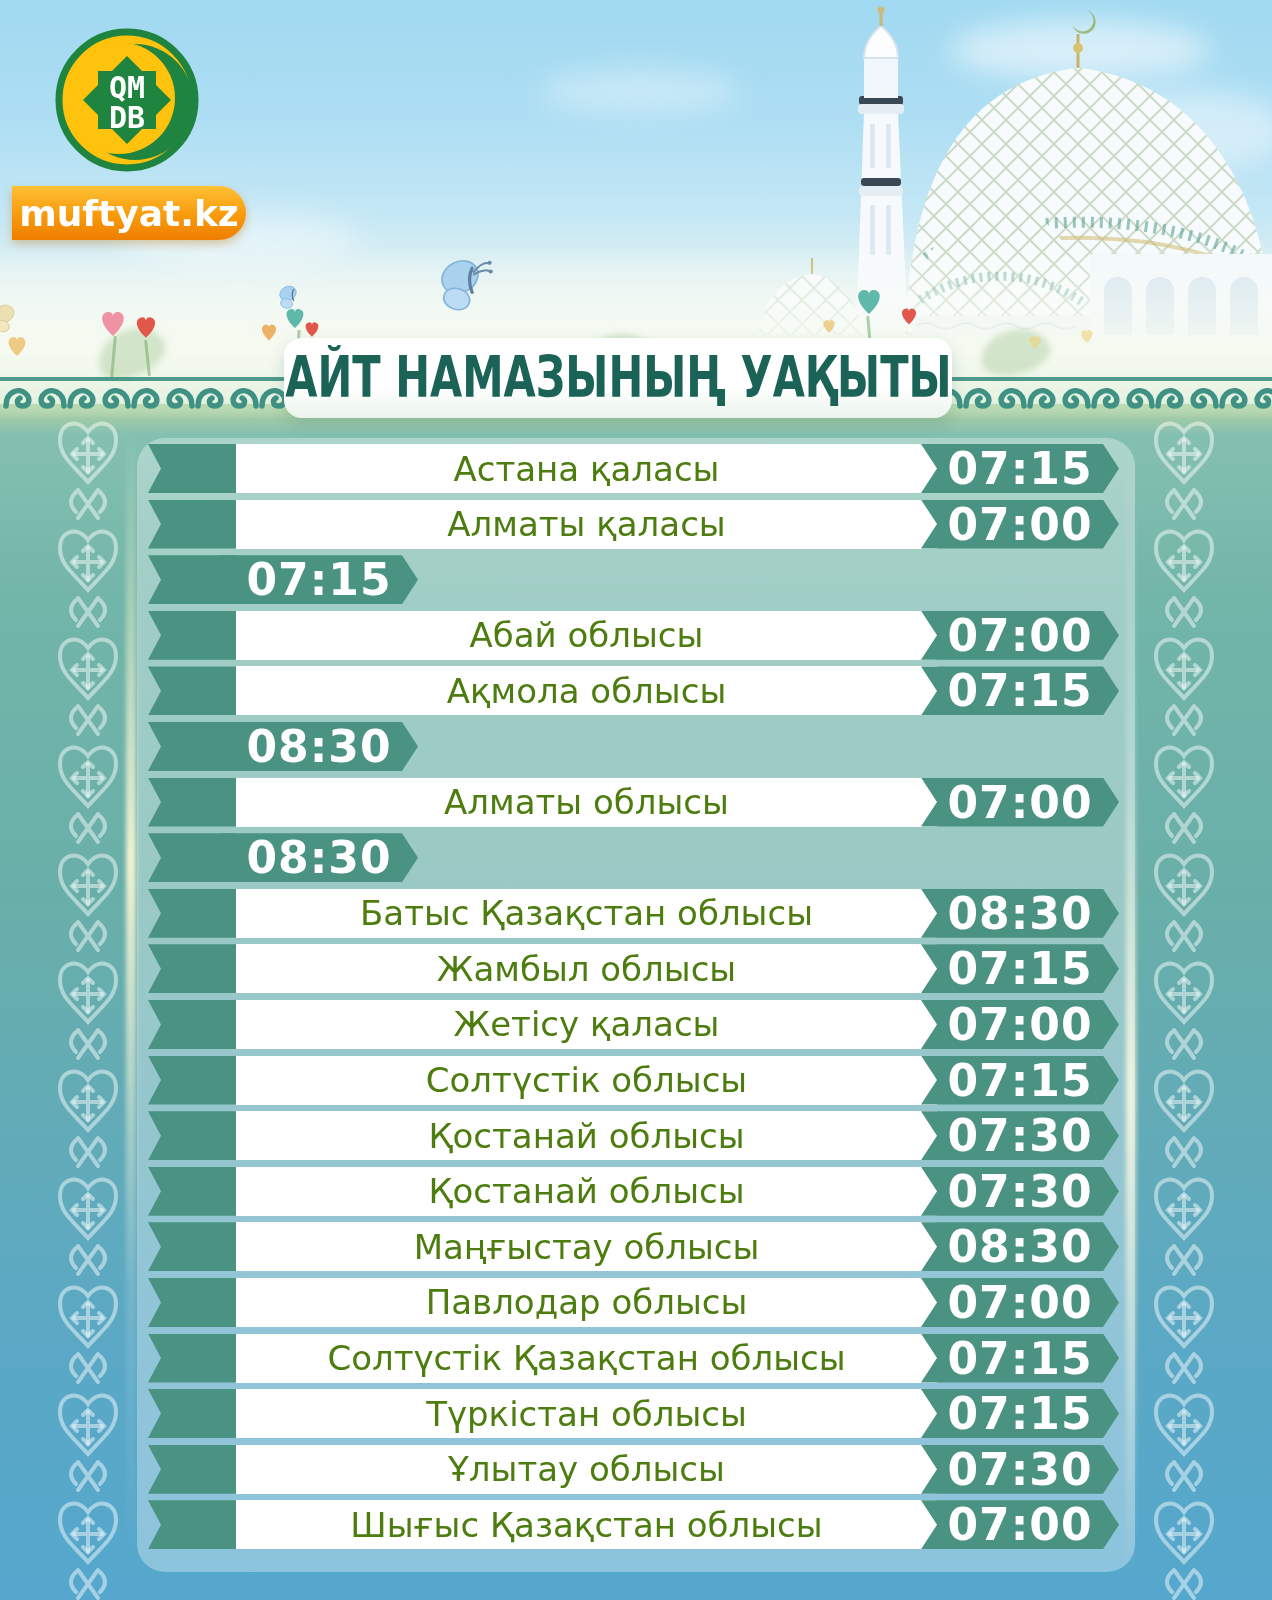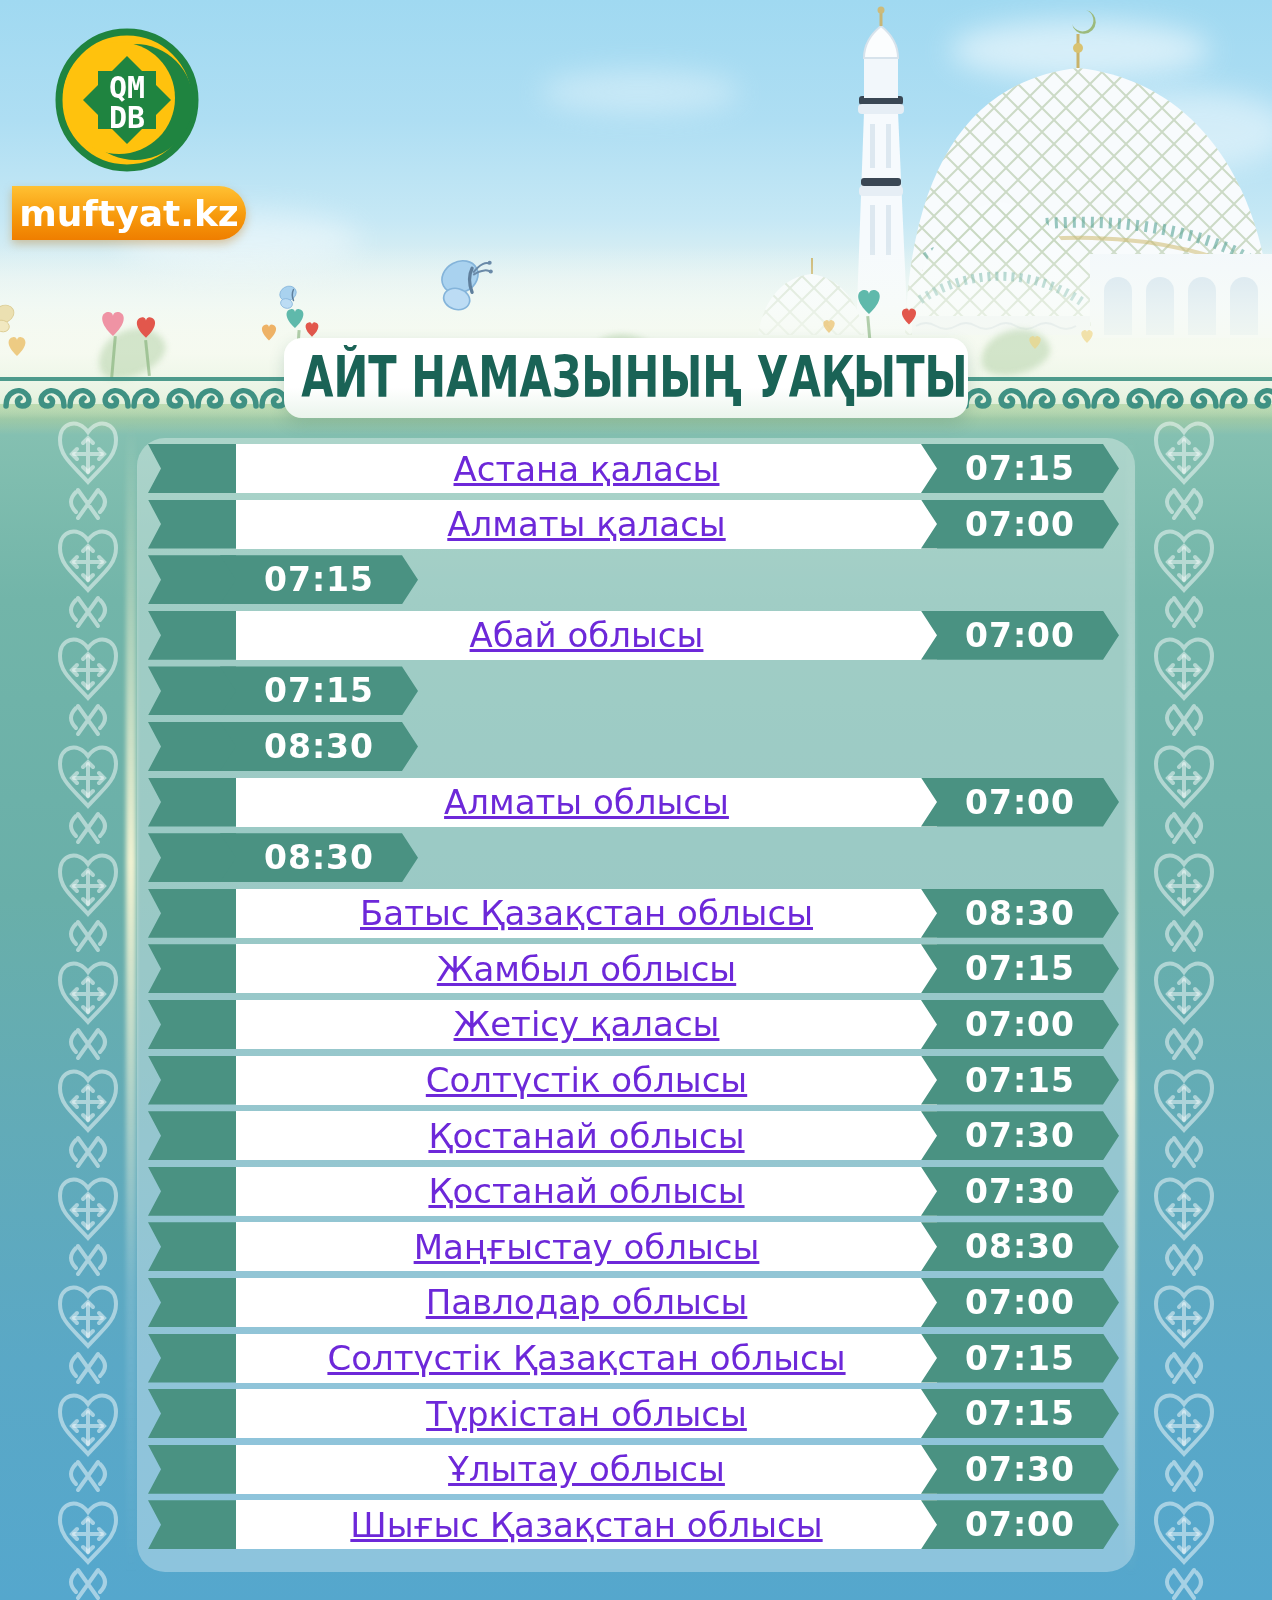--- a/index.html
+++ b/index.html
@@ -20,43 +20,43 @@
   .leaf{position:absolute;background:rgba(176,208,164,.5);border-radius:50% 50% 50% 50%/60% 60% 40% 40%;filter:blur(3px);z-index:2;}
   .grass{position:absolute;left:0;top:404px;width:1272px;height:30px;z-index:3;
     background:linear-gradient(180deg,rgba(148,196,128,.45),rgba(148,196,128,0));}
   
   .band-line{position:absolute;left:0;top:377px;width:1272px;height:4px;background:#3f9183;opacity:.92;z-index:4;}
   .band-scroll{position:absolute;left:0;top:384px;width:1272px;height:28px;z-index:4;}
   
   .banner{position:absolute;left:284px;top:338px;width:668px;height:80px;z-index:5;
     background:linear-gradient(180deg,#ffffff 0%,#ffffff 62%,#eaf4ec 100%);
     border-radius:18px;box-shadow:0 6px 16px rgba(50,110,95,.20);
-    display:flex;align-items:center;justify-content:center;padding-left:16px;}
+    display:flex;align-items:center;justify-content:center;}
   .banner h1{margin:0;font-size:52px;font-weight:700;color:#1a6356;white-space:nowrap;
     transform:scale(.8,1.08);letter-spacing:0px;}
   
   .side-orn{position:absolute;top:412px;z-index:3;opacity:.95;}
   .side-orn.left{left:50px;} .side-orn.right{left:1146px;}
   
   .beam{position:absolute;top:425px;width:10px;height:1150px;z-index:4;filter:blur(2px);}
   .beam.left{left:126px;background:linear-gradient(180deg,rgba(255,255,255,0) 0%,rgba(255,249,214,.9) 38%,rgba(255,255,255,.15) 75%,rgba(255,255,255,0) 100%);}
   .beam.right{left:1126px;background:linear-gradient(180deg,rgba(255,255,255,0) 0%,rgba(255,255,255,.25) 30%,rgba(255,249,214,.85) 58%,rgba(255,255,255,0) 100%);}
   
   .panel{position:absolute;left:137px;top:438px;width:998px;height:1134px;z-index:6;
     background:rgba(255,255,255,.33);border-radius:28px;}
   .rows{position:absolute;left:0;top:0;width:100%;height:100%;display:flex;flex-direction:column;
     gap:6.6px;padding:6px 0 0 0;box-sizing:border-box;}
   .row{display:flex;height:49px;margin:0 16px 0 11px;flex:0 0 auto;}
   .tab{width:88px;background:#4a9282;
     clip-path:polygon(0 0,100% 0,100% 100%,0 100%,13px 50%);}
   .bar{flex:1;background:#ffffff;display:flex;align-items:center;justify-content:center;}
-  .bar span{font-size:34px;color:#6d28d9;text-decoration:underline;}
+  .bar span{font-size:34px;color:#4d7c0f;}
   .ribbon{width:198px;margin-left:-16px;background:#4a9282;display:flex;align-items:center;justify-content:center;
     clip-path:polygon(0 0,calc(100% - 16px) 0,100% 50%,calc(100% - 16px) 100%,0 100%,16px 50%);}
-  .ribbon span{font-size:33px;font-weight:700;color:#ffffff;letter-spacing:1px;}
+  .ribbon span{font-size:44px;font-weight:700;color:#ffffff;letter-spacing:1px;}
   
   .logo{position:absolute;left:53px;top:26px;z-index:7;}
   .badge{position:absolute;left:12px;top:186px;width:234px;height:54px;z-index:7;
     background:linear-gradient(180deg,#ffc133 0%,#f79a0c 55%,#ef7e00 100%);
     border-radius:0 27px 27px 0;display:flex;align-items:center;justify-content:center;
     box-shadow:0 4px 10px rgba(190,110,0,.35);}
   .badge span{color:#fff;font-weight:700;font-size:36px;letter-spacing:0;}
   
   .sprite{position:absolute;z-index:3;}
   .stem{position:absolute;width:3px;background:rgba(120,170,110,.55);z-index:2;}
@@ -301,20 +301,23 @@
     <div class="bar">
       <span>Абай облысы</span>
     </div>
     <div class="ribbon">
       <span>07:00</span>
     </div>
   </div>
 
   <div class="row">
     <div class="tab"></div>
+    <div class="bar">
+      <span>Ақмола облысы</span>
+    </div>
     <div class="ribbon">
       <span>07:15</span>
     </div>
   </div>
 
   <div class="row">
     <div class="tab"></div>
     <div class="ribbon">
       <span>08:30</span>
     </div>

